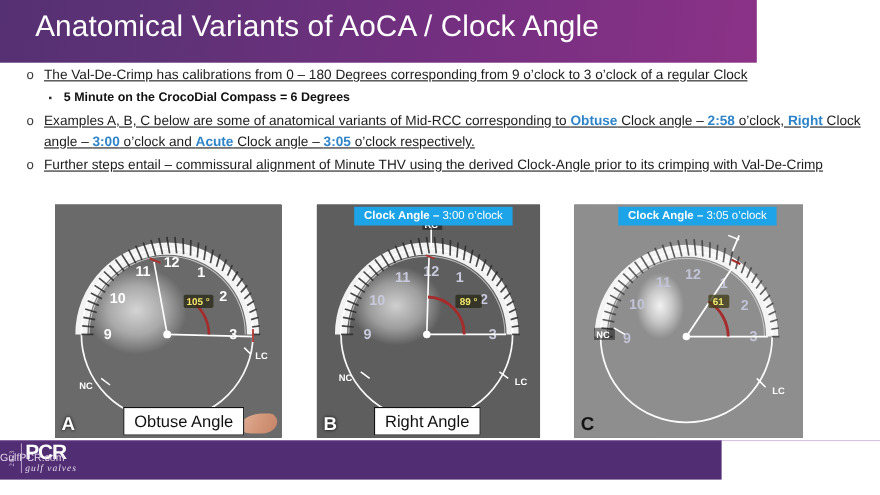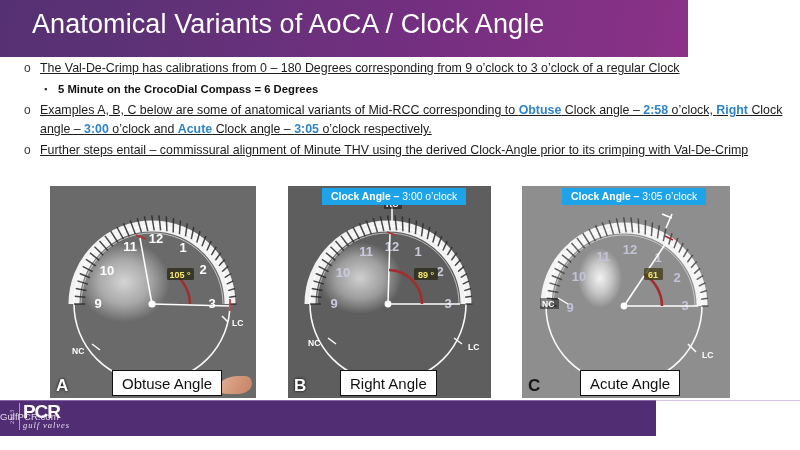--- a/index.html
+++ b/index.html
@@ -431,21 +431,20 @@
       </g>
       <g stroke="#ffffff" stroke-width="1.4">
         <line x1="36" y1="112" x2="46" y2="118"></line>
         <line x1="166" y1="158" x2="174" y2="166"></line>
         <line x1="140" y1="28" x2="150" y2="32"></line>
       </g>
     </svg>
 
     <div class="banner" id="banner-c"><b>Clock Angle – </b><span class="val">3:05 o’clock</span></div>
     <div class="panel-letter">C</div>
-    <div class="caption" id="caption-c">Acute Angle</div>
   </div>
 
 </div>
 
 <div class="footer">
   <div class="footer-rule"></div>
   <div class="logo">
     <div class="logo-year">2023</div>
     <div class="logo-bar"></div>
     <div class="logo-txt">

